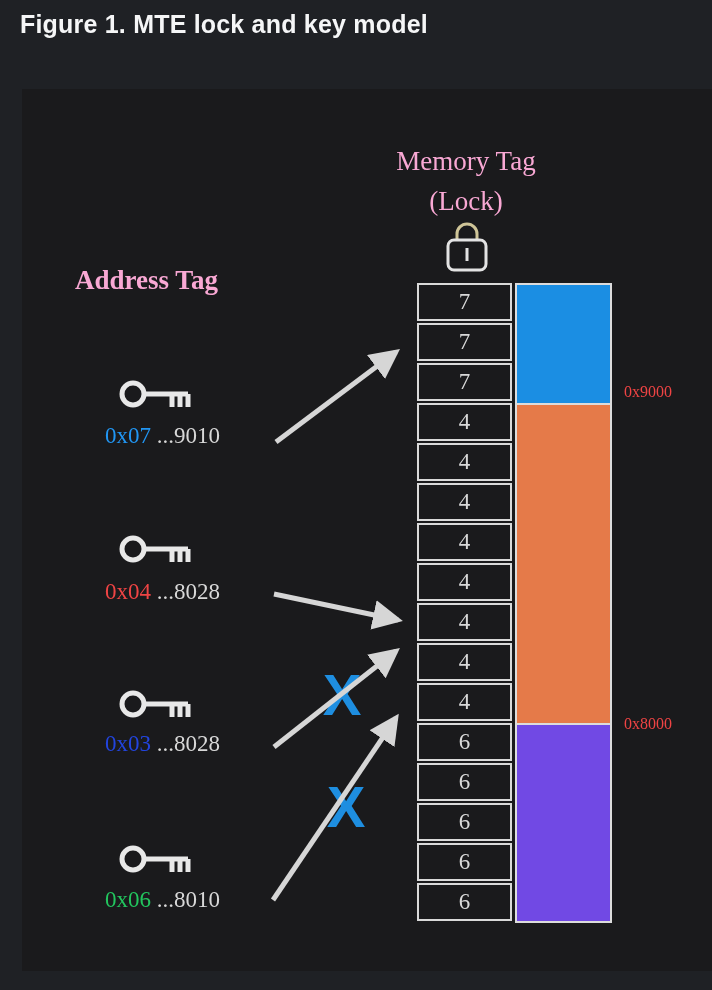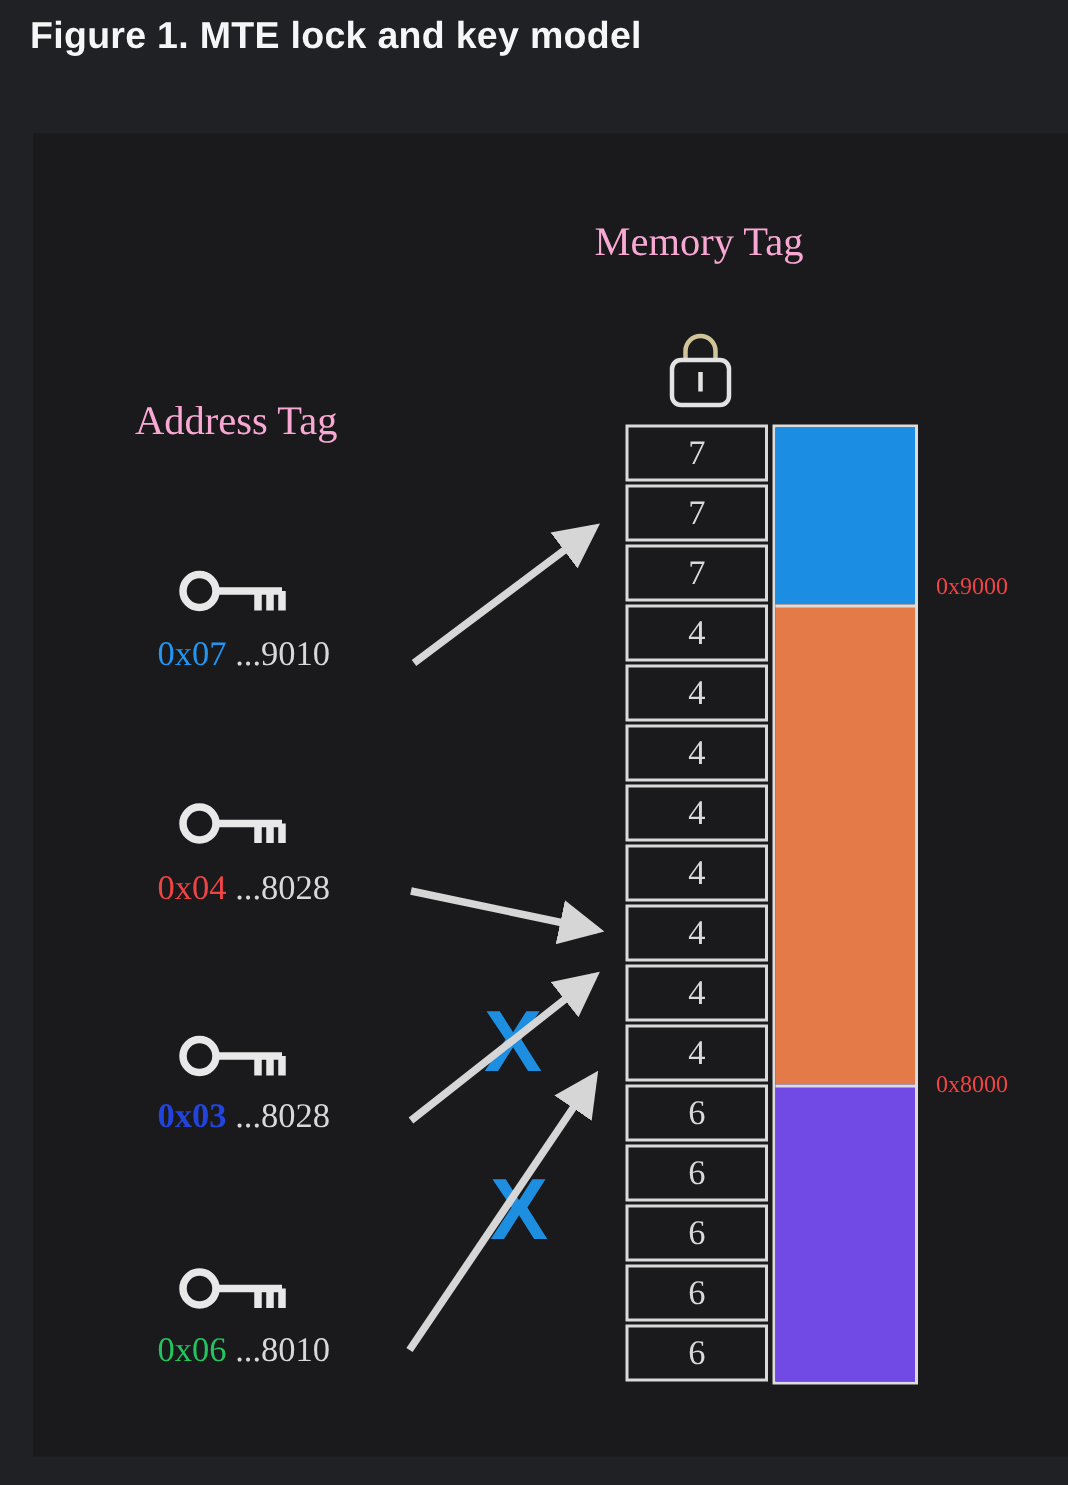--- a/index.html
+++ b/index.html
@@ -4,21 +4,21 @@
 <style>
   html,body{margin:0;padding:0;background:#1f2125;}
   .page{position:relative;width:712px;height:990px;background:#1f2125;overflow:hidden;
         font-family:"Liberation Serif",serif;}
   .page-title{position:absolute;left:20px;top:10px;font-family:"Liberation Sans",sans-serif;
         font-size:25px;font-weight:700;color:#f5f6f7;letter-spacing:.2px;}
   .panel{position:absolute;left:22px;top:89px;width:690px;height:882px;background:#1a1a1c;}
 
   .hdr{position:absolute;text-align:center;color:#f9a8d4;font-size:27px;line-height:40px;}
   #memory-header{left:356px;top:141px;width:220px;}
-  #address-header{left:60px;top:260px;width:195px;}
+  #address-header{left:49px;top:260px;width:195px;font-weight:bold;}
 
   .lock-svg{position:absolute;left:444px;top:217px;}
 
   .key-group{position:absolute;left:0;top:0;}
   .key-svg{position:absolute;left:118px;}
   .key-label{position:absolute;left:105px;width:162px;text-align:left;font-size:23px;
         color:#d8d8d8;white-space:nowrap;}
   .key-tag{font-weight:400;}
 
   #memory-cells{position:absolute;left:417px;top:283px;width:95px;}
@@ -46,20 +46,21 @@
 <body>
 
 <div class="page">
 
   <div class="page-title">Figure 1. MTE lock and key model</div>
 
   <div class="panel"></div>
 
   <div class="hdr" id="memory-header">
     <div>Memory Tag</div>
+    <div>(Lock)</div>
   </div>
 
   <svg class="lock-svg" width="46" height="56" viewBox="0 0 46 56">
     <path d="M13,24 v-7 a10,10 0 0 1 20,0 v7" fill="none" stroke="#cfc598" stroke-width="3"></path>
     <rect x="4" y="23" width="38" height="30" rx="6" fill="#1a1a1c" stroke="#e3e3e3" stroke-width="3"></rect>
     <line x1="23" y1="31" x2="23" y2="44" stroke="#e3e3e3" stroke-width="3"></line>
   </svg>
 
   <div class="hdr" id="address-header">
     <div>Address Tag</div>
@@ -95,21 +96,21 @@
 
   <div class="key-group">
     <svg class="key-svg" style="top:687px" width="74" height="38" viewBox="0 0 74 38">
       <g fill="none" stroke="#e8e8e8" stroke-width="5">
         <circle cx="15" cy="17" r="11"></circle>
           <line x1="26" y1="17" x2="70" y2="17"></line>
         <path d="M54 30 V17 M62 30 V17 M70 30 V17"></path>
       </g>
     </svg>
     <div class="key-label" style="top:731px">
-      <span class="key-tag" style="color: rgb(34, 68, 221); font-weight: bold;">0x03</span>
+      <span class="key-tag" style="color: rgb(34, 68, 221);">0x03</span>
       <span>...8028</span>
     </div>
   </div>
 
   <div class="key-group">
     <svg class="key-svg" style="top:842px" width="74" height="38" viewBox="0 0 74 38">
       <g fill="none" stroke="#e8e8e8" stroke-width="5">
         <circle cx="15" cy="17" r="11"></circle>
           <line x1="26" y1="17" x2="70" y2="17"></line>
         <path d="M54 30 V17 M62 30 V17 M70 30 V17"></path>

